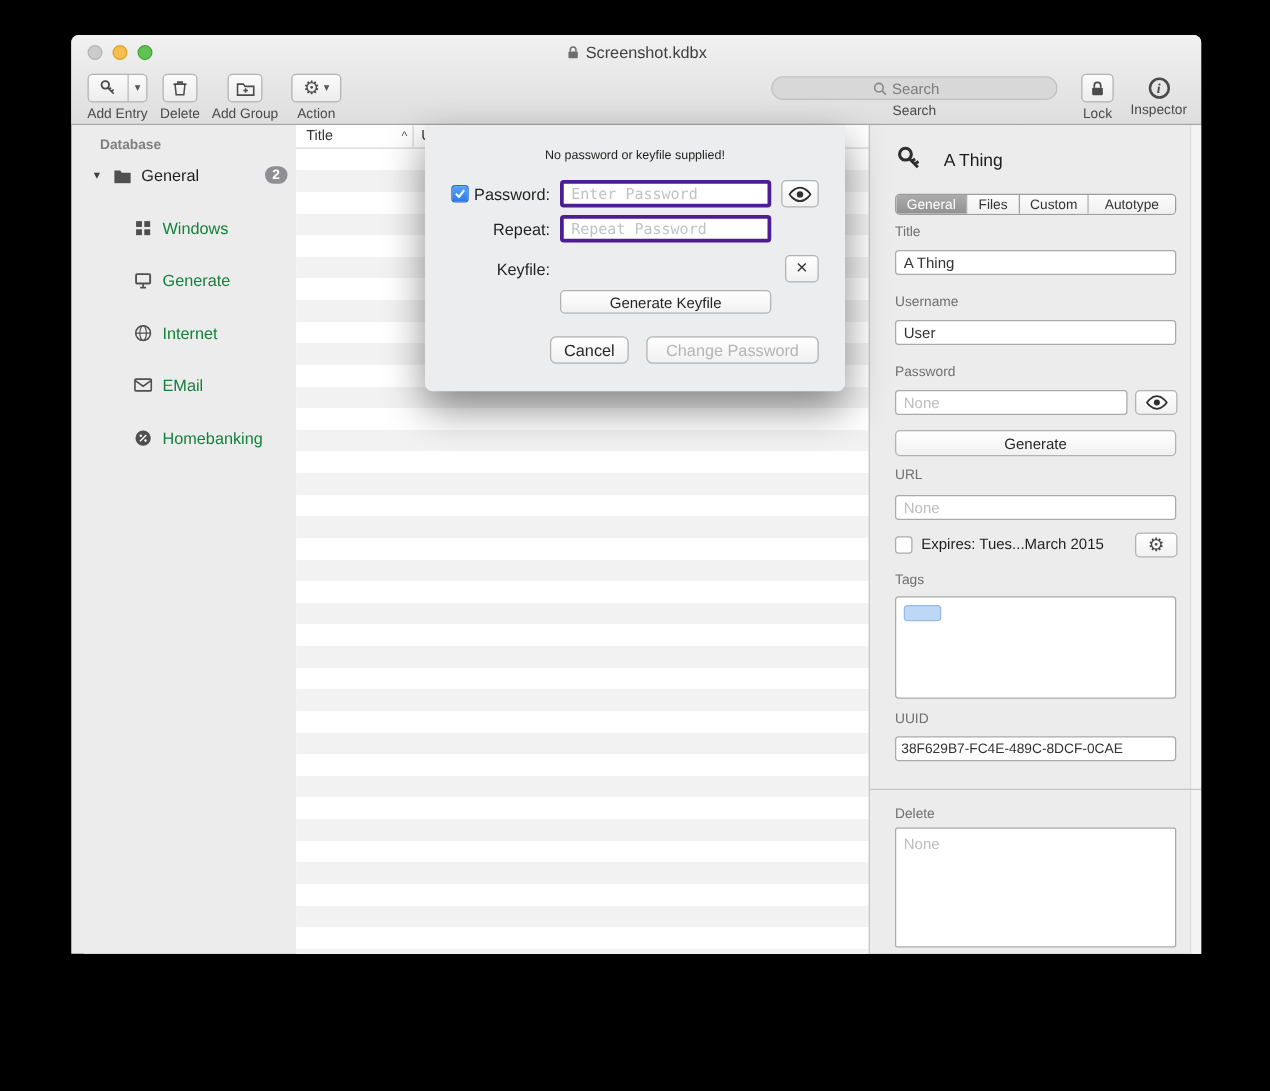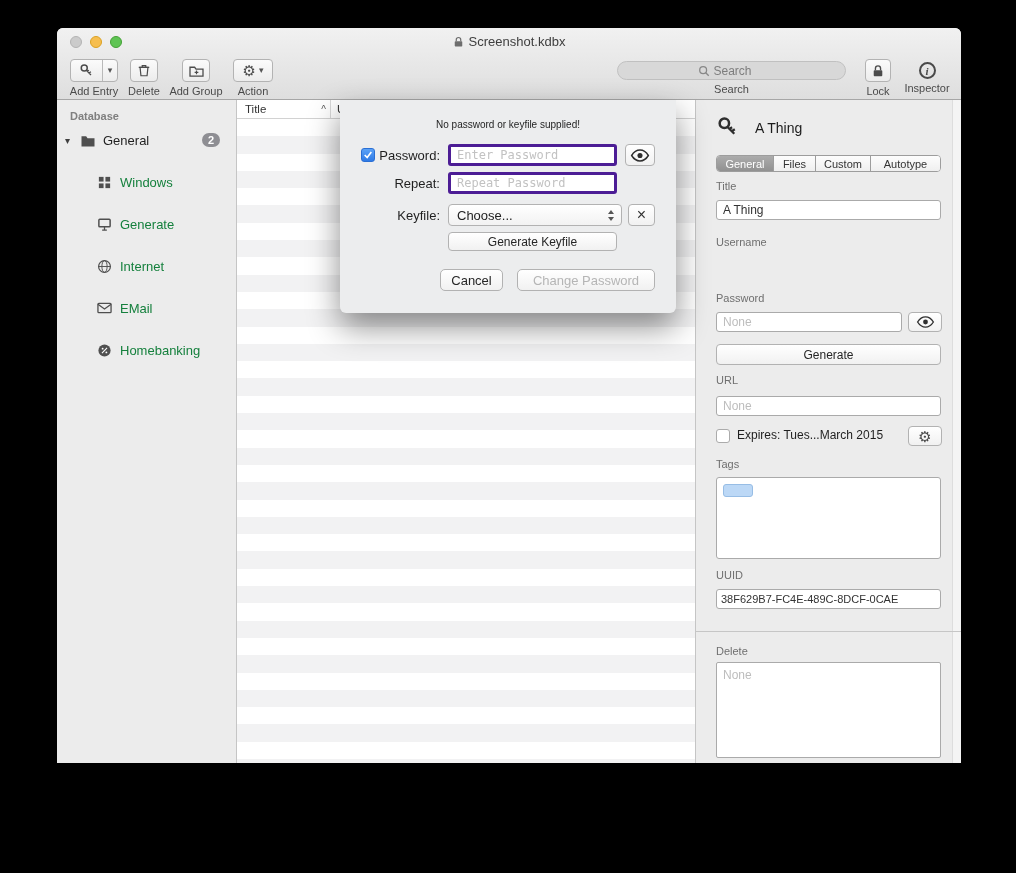--- a/index.html
+++ b/index.html
@@ -39,21 +39,21 @@
                  align-items: center; justify-content: center; gap: 4px; }
   .search-pill input { border: none; background: transparent; outline: none; width: 52px;
                        font-size: 12px; color: #444; font-family: inherit; }
   .search-pill input::placeholder { color: #7d7d7d; }
 
   .info-i { width: 17px; height: 17px; margin-top: 7px; border: 2px solid #4a4a4a;
             border-radius: 50%; color: #4a4a4a; font: italic bold 11px "Liberation Serif", serif;
             display: flex; align-items: center; justify-content: center; }
 
   
-  .sidebar { position: absolute; left: 0; top: 72px; width: 180px; bottom: 0;
+  .sidebar { position: absolute; left: 10px; top: 72px; width: 180px; bottom: 0;
              background: #ececec; border-right: 1px solid #c5c5c5; }
   .db-header { margin: 10px 0 6px 13px; font-size: 11px; font-weight: bold; color: #7f7f7f; }
   .group-row { position: relative; display: flex; align-items: center; height: 24px;
                padding-left: 8px; font-size: 13px; color: #1f1f1f; }
   .disclosure { width: 14px; font-size: 10px; color: #3f3f3f; }
   .group-row svg { margin: 0 7px 0 1px; }
   .badge { position: absolute; right: 16px; background: #8e8e93; color: #fff;
            border-radius: 9px; font-size: 11px; font-weight: bold; padding: 1px 6px; }
   .side-item { display: flex; align-items: center; height: 24px; padding-left: 40px;
                gap: 8px; font-size: 13px; color: #15803d; margin-top: 18px; }
@@ -316,20 +316,21 @@
         </div>
         <div class="seg-item">
           <span>Autotype</span>
         </div>
       </div>
 
       <span class="insp-label" style="top:80px;">Title</span>
       <input class="insp-field" style="top: 100px;" type="text" value="A Thing">
 
       <span class="insp-label" style="top:136px;">Username</span>
+      <input class="insp-field" style="top: 156px;" type="text" value="User">
 
       <span class="insp-label" style="top:192px;">Password</span>
       <input class="insp-field" style="top: 212px; width: 186px;" type="text" placeholder="None">
       <div class="btn sq-btn" style="left:212px;top:212px;">
         <svg width="19" height="12" viewBox="0 0 22 14">
           <path d="M11 1C5.5 1 1.8 7 1.8 7S5.5 13 11 13s9.2-6 9.2-6S16.5 1 11 1z" fill="none" stroke="#2e2e2e" stroke-width="1.6"></path>
           <circle cx="11" cy="7" r="2.8" fill="#2e2e2e"></circle>
         </svg>
       </div>
 
@@ -374,29 +375,20 @@
         <svg width="20" height="13" viewBox="0 0 22 14">
           <path d="M11 1C5.5 1 1.8 7 1.8 7S5.5 13 11 13s9.2-6 9.2-6S16.5 1 11 1z" fill="none" stroke="#2e2e2e" stroke-width="1.6"></path>
           <circle cx="11" cy="7" r="2.8" fill="#2e2e2e"></circle>
         </svg>
       </div>
 
       <span class="dlg-label" style="left:20px;top:76px;width:80px;">Repeat:</span>
       <input class="dlg-input" style="top: 72px;" type="text" placeholder="Repeat Password">
 
       <span class="dlg-label" style="left:20px;top:108px;width:80px;">Keyfile:</span>
-      <div class="dropdown">
-        <span>Choose...</span>
-        <span class="stepper">
-          <svg width="8" height="13" viewBox="0 0 8 13">
-            <path d="M4 1l3 4H1z" fill="#555"></path>
-              <path d="M4 12L1 8h6z" fill="#555"></path>
-          </svg>
-        </span>
-      </div>
       <div class="btn dlg-sq" style="left:288px;top:104px;width:27px;">
         <span class="x-glyph">×</span>
       </div>
 
       <div class="btn" style="position:absolute;left:108px;top:132px;width:169px;height:19px;">
         <span>Generate Keyfile</span>
       </div>
 
       <div class="btn" style="position:absolute;left:100px;top:169px;width:63px;height:22px;border-radius:5px;font-size:13px;">
         <span>Cancel</span>

